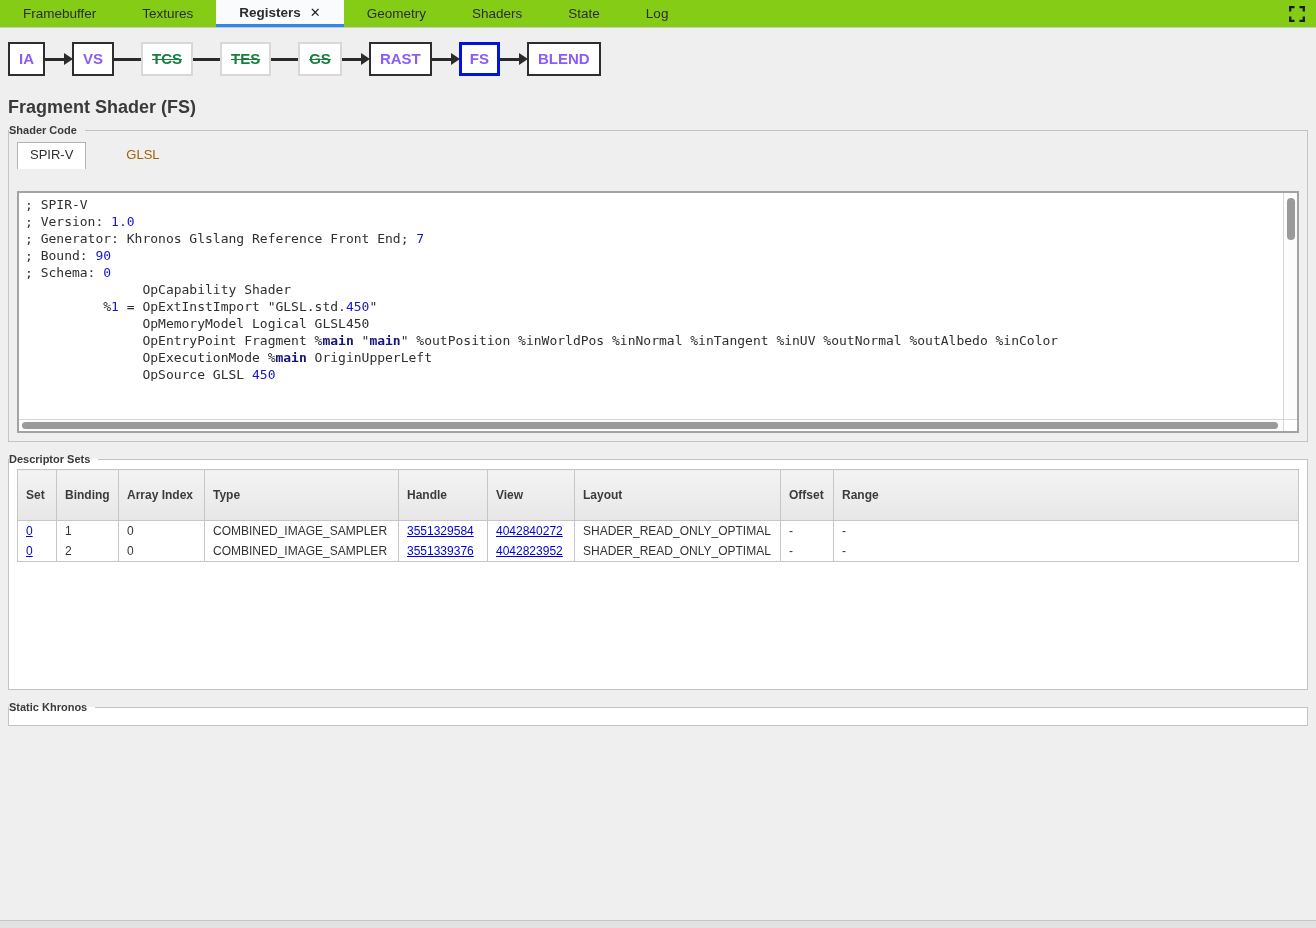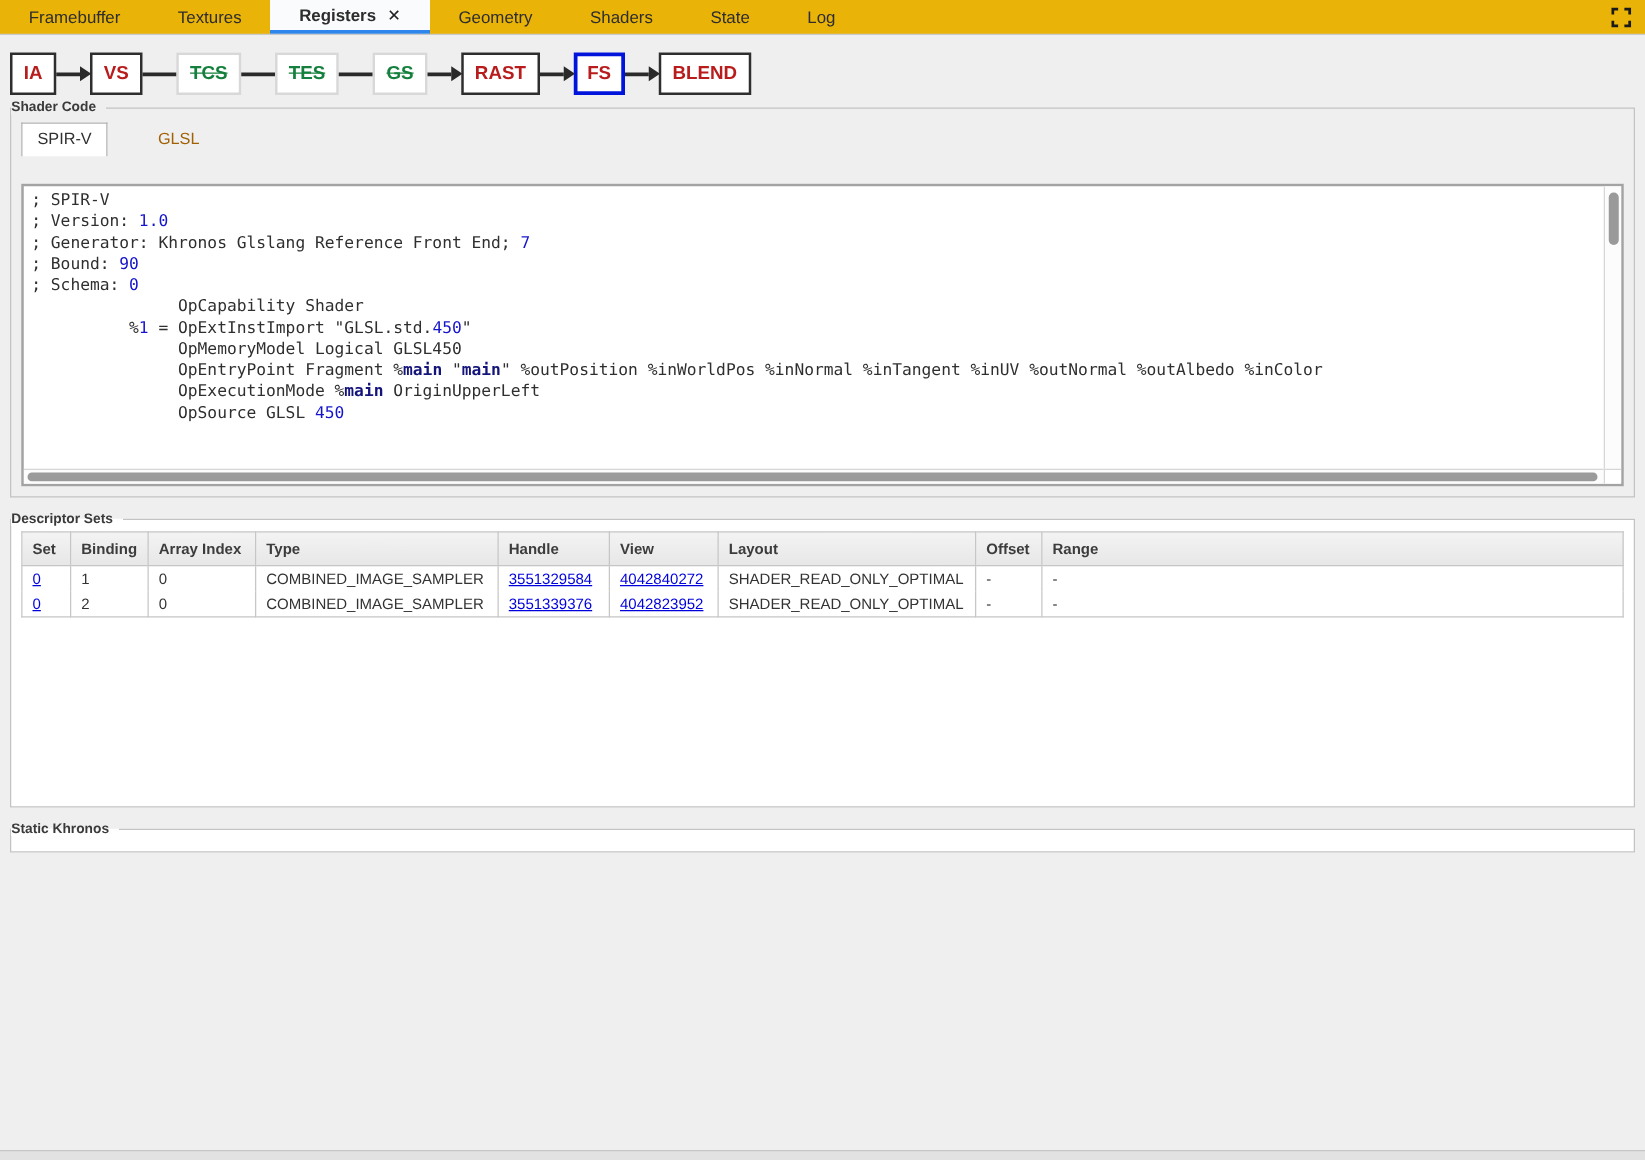--- a/index.html
+++ b/index.html
@@ -1,29 +1,29 @@
 <!DOCTYPE html>
 <html><head>
 <meta charset="utf-8">
 <style>
   * { box-sizing: border-box; margin: 0; padding: 0; }
   html, body { width: 1316px; height: 928px; overflow: hidden; }
   body { font-family: "Liberation Sans", sans-serif; background: #efefef; color: #2f2f2f; }
 
   
-  .tabbar { position: relative; height: 28px; background: #eab308; border-bottom: 1px solid #c9c9c9; display: flex; align-items: stretch; }
+  .tabbar { position: relative; height: 28px; background: #84cc16; border-bottom: 1px solid #c9c9c9; display: flex; align-items: stretch; }
   .tab-list { display: flex; align-items: stretch; }
   .tab { display: flex; align-items: center; gap: 9px; padding: 0 23px; font-size: 13.5px; color: #2d2d2d; cursor: default; }
   .tab.active { font-weight: 700; background: #fafbfd; border-bottom: 3px solid #2e86ec; padding-bottom: 0; }
   .tab-close { font-weight: 400; font-size: 13px; color: #222; }
   .fullscreen-btn { position: absolute; right: 11px; top: 6px; width: 16px; height: 16px; }
 
   
   .flow { display: flex; align-items: center; margin: 10px 0 0 0; height: 42px; }
-  .stage { background: #ffffff; border: 2px solid #2e2e2e; color: #b91c1c; font-weight: 700; font-size: 15px; padding: 5px 9px; line-height: 20px; }
+  .stage { background: #ffffff; border: 2px solid #2e2e2e; color: #8b5cf6; font-weight: 700; font-size: 15px; padding: 5px 9px; line-height: 20px; }
   .stage.disabled { border-color: #d8d8d8; color: #15803d; text-decoration: line-through; }
   .stage.selected { border: 3px solid #0014dc; padding: 4px 8px; }
   .conn { position: relative; width: 27px; height: 3px; background: #2a2a2a; }
   .conn.head { width: 19px; margin-right: 8px; }
   .conn.head::after { content: ""; position: absolute; left: 100%; top: 50%; transform: translateY(-50%);
     border-left: 9px solid #2a2a2a; border-top: 6px solid transparent; border-bottom: 6px solid transparent; }
 
   
   .content { padding: 0 8px; }
   .page-title { font-size: 18px; font-weight: 700; color: #3a3a3a; margin: 17px 0 6px 0; }
@@ -41,21 +41,21 @@
   .cl span.e { color: #14147a; font-weight: 700; }
   .vscroll { position: absolute; top: 0; right: 0; bottom: 12px; width: 14px; background: #fcfcfc; border-left: 1px solid #d6d6d6; }
   .vthumb { position: absolute; top: 5px; left: 3px; width: 8px; height: 42px; background: #9a9a9a; border-radius: 4px; }
   .hscroll { position: absolute; left: 0; right: 14px; bottom: 0; height: 12px; background: #fcfcfc; border-top: 1px solid #d6d6d6; }
   .hthumb { position: absolute; left: 3px; right: 5px; top: 2px; height: 7px; background: #9a9a9a; border-radius: 4px; }
   .scroll-corner { position: absolute; right: 0; bottom: 0; width: 14px; height: 12px; background: #ffffff; border-top: 1px solid #d6d6d6; border-left: 1px solid #d6d6d6; }
 
   
   fieldset.white { background: #ffffff; }
   .ds-table { border-collapse: collapse; width: 100%; font-size: 12px; table-layout: fixed; }
-  .ds-table th { background: linear-gradient(#f3f3f3, #e7e7e7); font-weight: 700; color: #3c3c3c; text-align: left; padding: 6px 8px; border: 1px solid #c6c6c6; }
+  .ds-table th { background: linear-gradient(#f3f3f3, #e7e7e7); font-weight: 700; color: #3c3c3c; text-align: left; padding: 18px 8px; border: 1px solid #c6c6c6; }
   .ds-table td { padding: 3px 8px; border-left: 1px solid #c6c6c6; border-right: 1px solid #c6c6c6; color: #333; white-space: nowrap; overflow: hidden; }
   .ds-table tbody tr:last-child td { border-bottom: 1px solid #c6c6c6; }
   .ds-table td.num { font-variant-numeric: tabular-nums; }
   a.lnk { color: #0000dd; text-decoration: underline; }
   .ds-body { min-height: 212px; }
   .sa-body { min-height: 233px; }
 
   
   .stats-table { border-collapse: collapse; font-size: 12.5px; margin-top: 15px; margin-left: 9px; }
   .stats-table td { border: 1px solid #bdbdbd; padding: 5px 9px; white-space: nowrap; background: #ffffff; }
@@ -116,20 +116,21 @@
       <div class="conn"></div>
       <div class="stage disabled">GS</div>
       <div class="conn head"></div>
       <div class="stage normal">RAST</div>
       <div class="conn head"></div>
       <div class="stage selected">FS</div>
       <div class="conn head"></div>
       <div class="stage normal">BLEND</div>
     </div>
 
+  <h1 class="page-title">Fragment Shader (FS)</h1>
 
   <fieldset>
     <legend>Shader Code</legend>
     <div class="code-tabs">
         <div class="code-tab active">SPIR-V</div>
         <div class="code-tab">GLSL</div>
       </div>
     <div class="code-box">
       <div class="code-view"><div class="cl"><span>; SPIR-V</span></div><div class="cl"><span>; Version: </span><span class="n">1.0</span></div><div class="cl"><span>; Generator: Khronos Glslang Reference Front End; </span><span class="n">7</span></div><div class="cl"><span>; Bound: </span><span class="n">90</span></div><div class="cl"><span>; Schema: </span><span class="n">0</span></div><div class="cl"><span>               OpCapability Shader</span></div><div class="cl"><span>          %</span><span class="n">1</span><span> = OpExtInstImport "GLSL.std.</span><span class="n">450</span><span>"</span></div><div class="cl"><span>               OpMemoryModel Logical GLSL450</span></div><div class="cl"><span>               OpEntryPoint Fragment %</span><span class="e">main</span><span> "</span><span class="e">main</span><span>" %outPosition %inWorldPos %inNormal %inTangent %inUV %outNormal %outAlbedo %inColor</span></div><div class="cl"><span>               OpExecutionMode %</span><span class="e">main</span><span> OriginUpperLeft</span></div><div class="cl"><span>               OpSource GLSL </span><span class="n">450</span></div></div>
       <div class="vscroll">

